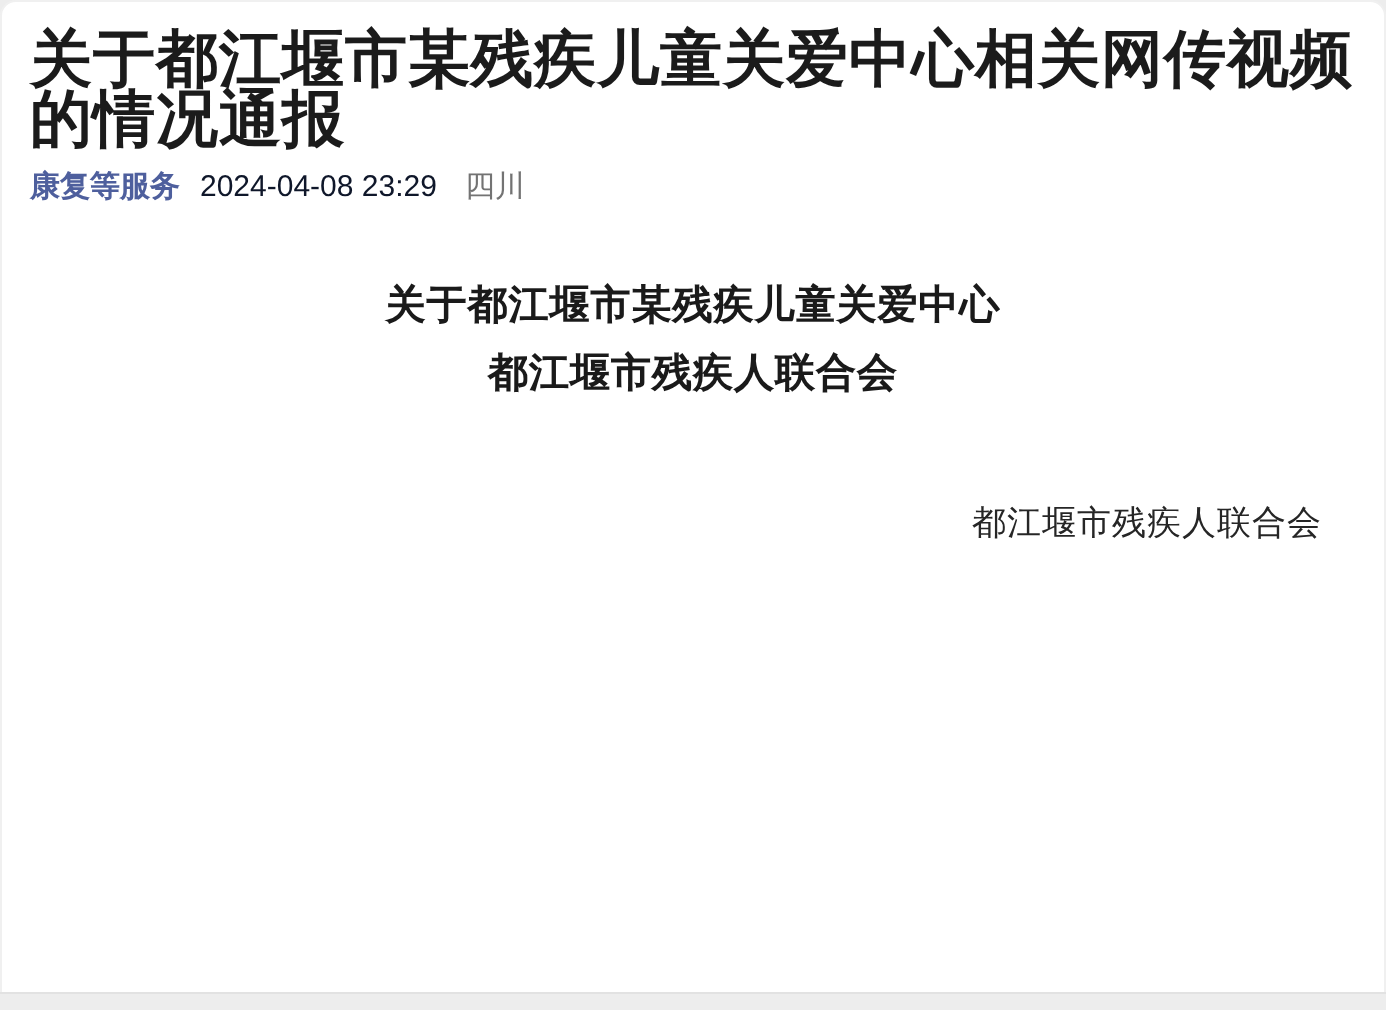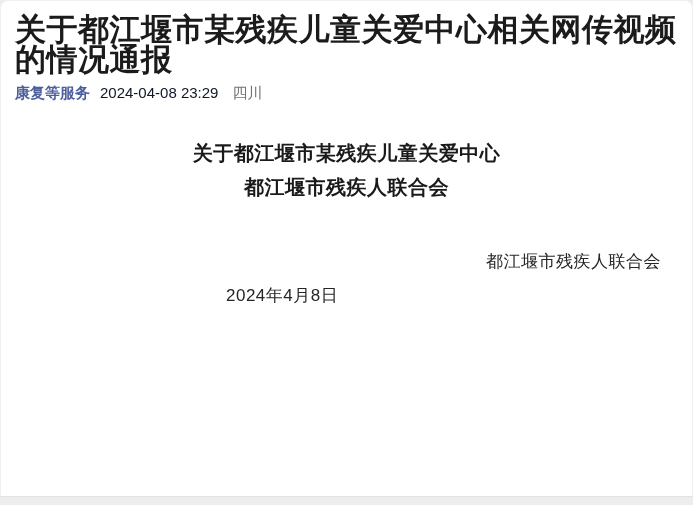--- a/index.html
+++ b/index.html
@@ -110,17 +110,16 @@
   </div>
 
   <div class="doc-heading">
     <div>关于都江堰市某残疾儿童关爱中心</div>
     <div>都江堰市残疾人联合会</div>
   </div>
 
 
   <p class="doc-signature">都江堰市残疾人联合会</p>
 
-  <p class="doc-date">2024年4月8日</p>
 
 </div>
 
 <div class="bottom-strip"></div>
 
 </body></html>

